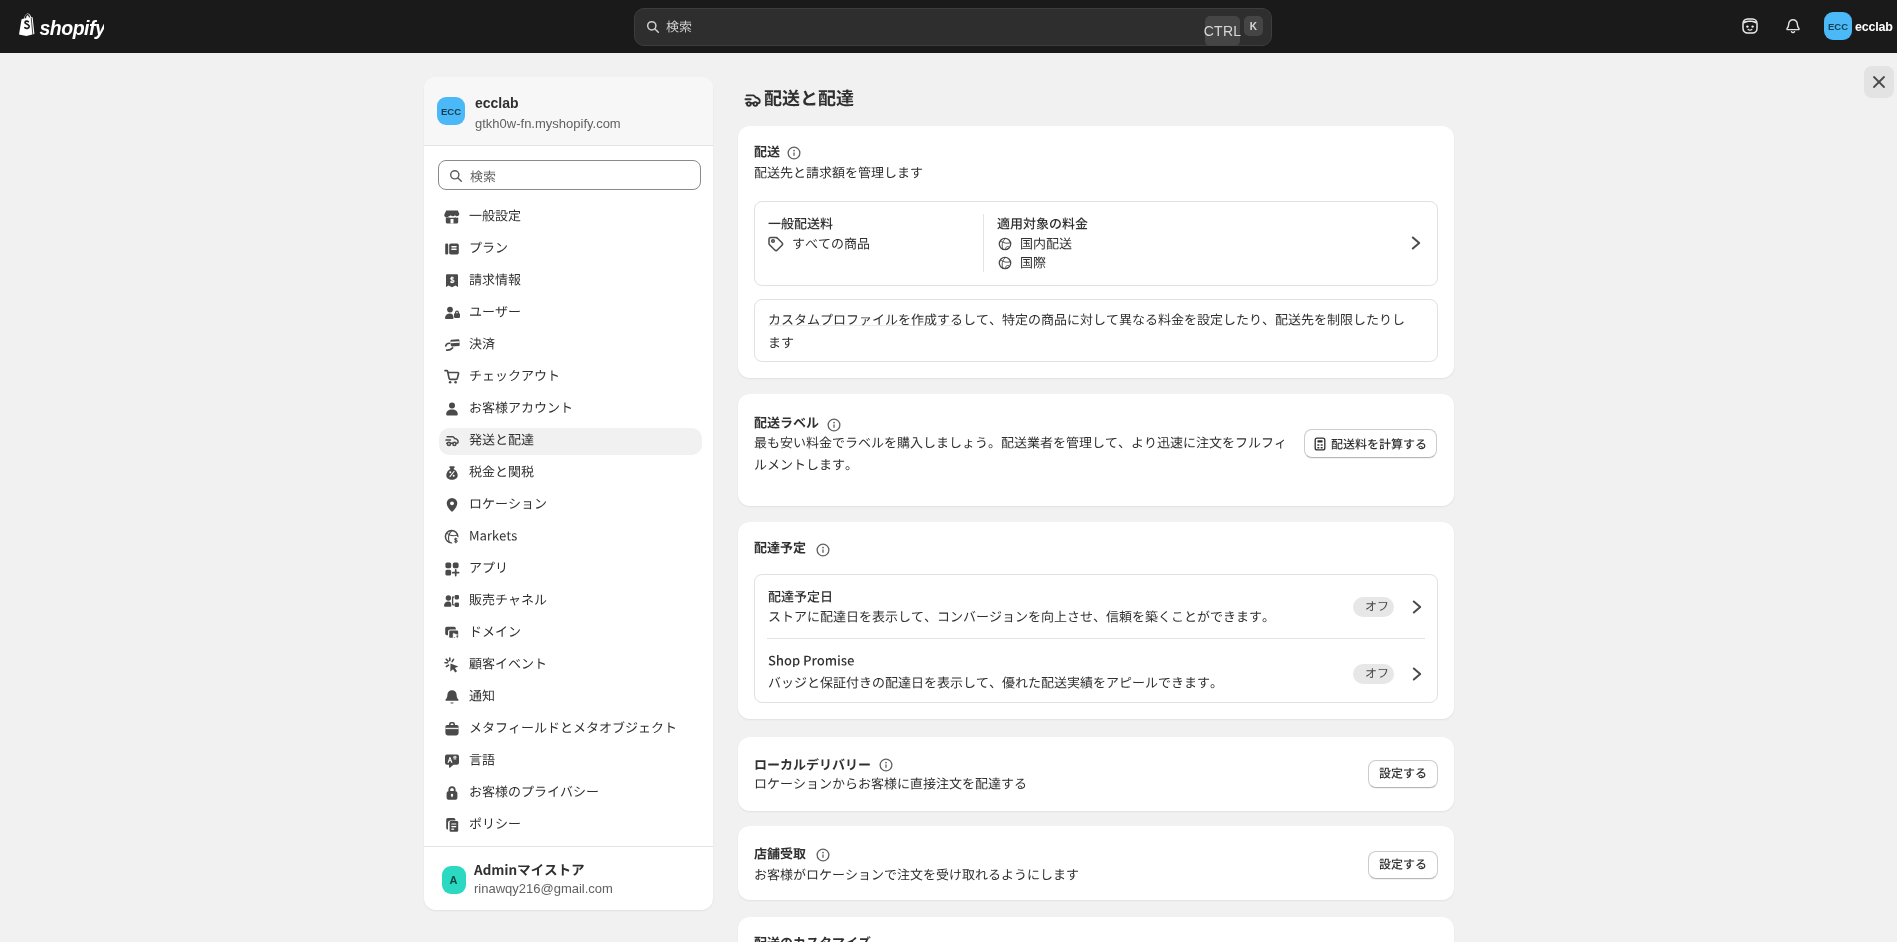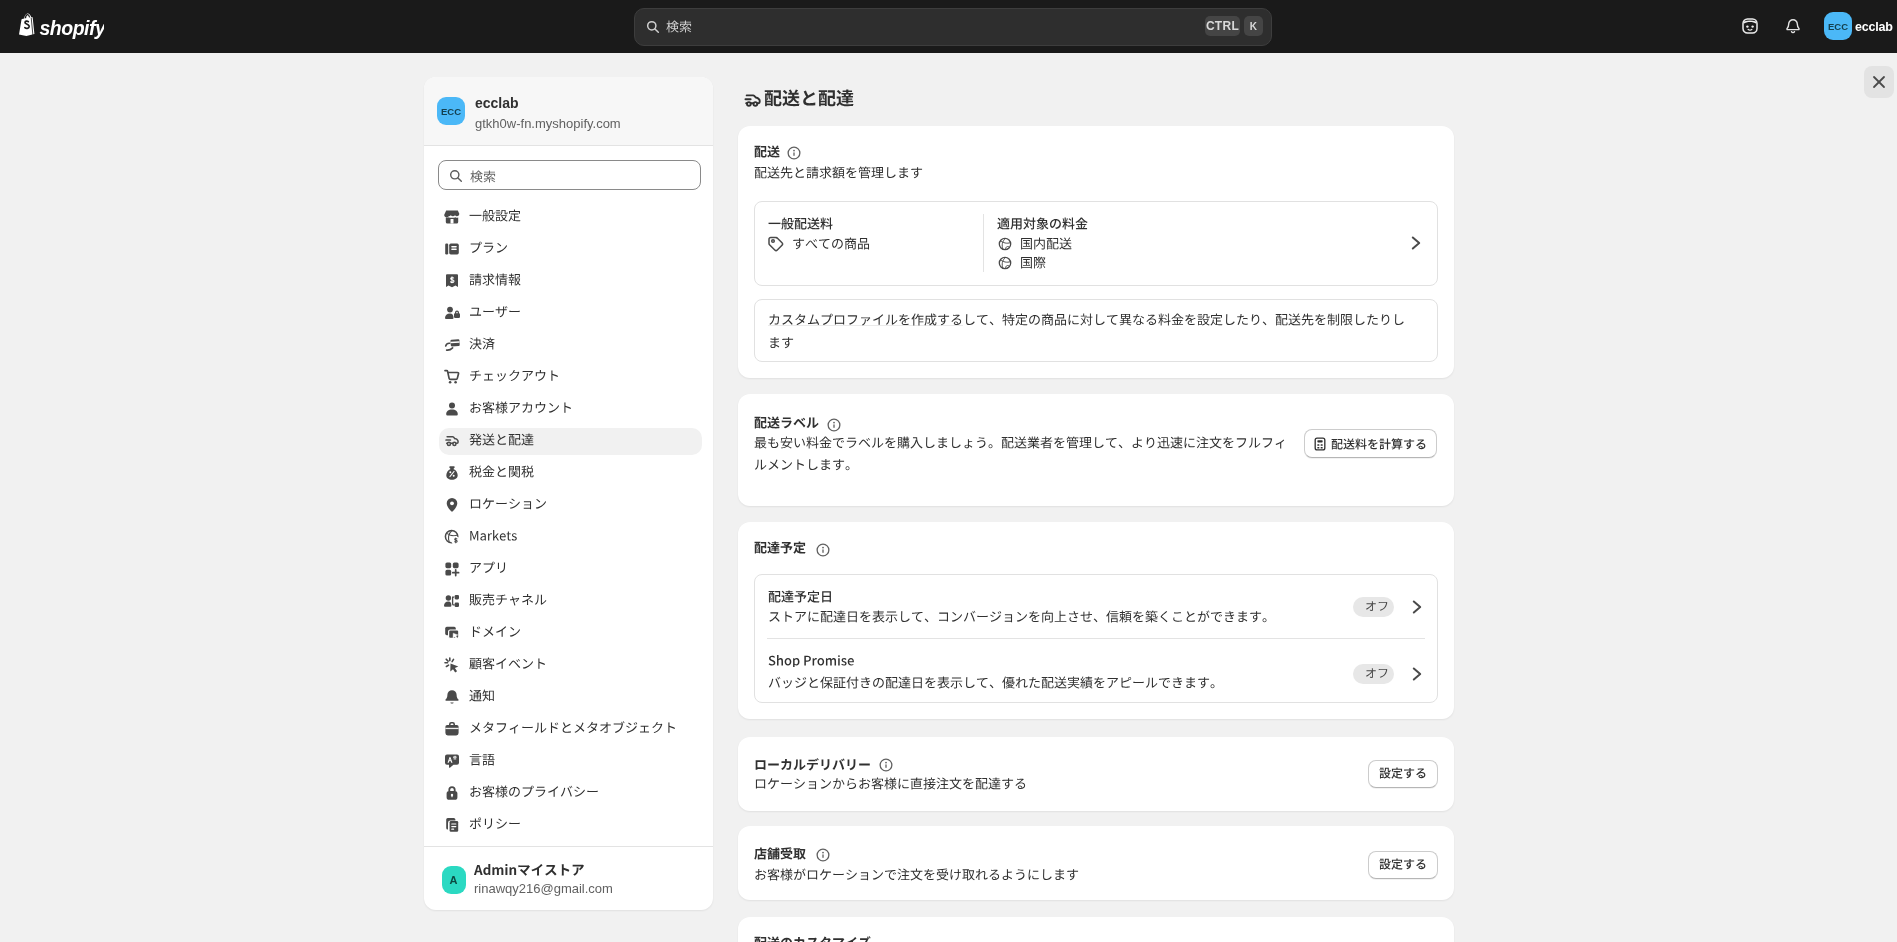--- a/index.html
+++ b/index.html
@@ -15,21 +15,21 @@
 </svg></div>
 <div style="position:absolute;left:634px;top:8px;width:638px;height:38px;background:#2e2e2e;border-radius:10px;border:1px solid #3d3d3d;box-sizing:border-box"></div>
 <div style="position:absolute;left:646px;top:20px;line-height:0"><svg width="14" height="14" viewBox="0 0 15 15" xmlns="http://www.w3.org/2000/svg">
         <circle cx="6.2" cy="6.2" r="4.4" fill="none" stroke="#cfcfcf" stroke-width="1.6"></circle>
         <line x1="9.6" y1="9.6" x2="13.2" y2="13.2" stroke="#cfcfcf" stroke-width="1.6" stroke-linecap="round"></line>
       </svg></div>
 <div style="position:absolute;left:666px;top:20px;width:26px;height:13px;line-height:0"><svg width="26.0" height="13.0" viewBox="0 0 26.0 13.0" fill="#d4d4d4" xmlns="http://www.w3.org/2000/svg">
         <path transform="translate(0.00,11.44) scale(0.013000,-0.013000)" d="M405 447V189H607C582 106 512 28 336 -28C350 -40 371 -69 378 -85C550 -28 630 55 665 145C725 20 810 -39 928 -85C936 -62 955 -37 973 -21C856 18 775 68 717 189H916V447H691V540H852V590C881 571 910 553 939 538C949 558 964 585 979 603C874 648 761 739 690 838H621C571 753 475 663 372 609V626H263V840H193V626H52V555H187C156 418 93 260 30 175C43 158 60 129 69 110C115 174 159 278 193 387V-79H263V393C293 343 328 281 343 248L385 307C368 333 290 446 263 479V555H372V562L386 535C415 550 443 568 470 587V540H622V447ZM659 772C701 714 765 654 833 604H494C562 655 621 716 659 772ZM472 387H622V302C622 285 621 267 620 250H472ZM691 387H847V250H689C690 267 691 283 691 300Z"></path>
         <path transform="translate(13.00,11.44) scale(0.013000,-0.013000)" d="M631 98C719 52 828 -18 879 -67L941 -22C884 28 775 95 689 137ZM290 138C230 79 134 20 44 -17C62 -29 91 -55 104 -69C190 -27 293 42 361 111ZM74 590V401H145V524H408C372 486 321 441 277 406L225 433L175 390C239 357 315 310 365 271L296 228L66 227L70 157L461 166V-82H535V168L821 177C844 158 865 140 881 124L933 170C878 223 767 300 679 351L629 312C666 290 707 262 745 234L411 230C512 293 621 371 708 441L639 478C584 427 506 367 426 312C400 332 367 354 332 375C384 412 444 462 493 509L462 524H857V401H930V590H535V686H922V752H535V841H460V752H76V686H460V590Z"></path>
       </svg></div>
-<div style="position:absolute;left:1205px;top:16px;width:35px;height:20px;background:#454545;border-radius:5px;color:#d9d9d9;font-size:12px;font-weight:bold;display:flex;align-items:center;justify-content:center;letter-spacing:0.3px">CTRL</div>
+<div style="position:absolute;left:1205px;top:16px;width:35px;height:30px;background:#454545;border-radius:5px;color:#d9d9d9;font-size:14px;font-weight:normal;display:flex;align-items:center;justify-content:center;letter-spacing:0.3px">CTRL</div>
 <div style="position:absolute;left:1244px;top:16px;width:19px;height:20px;background:#454545;border-radius:5px;color:#d9d9d9;font-size:10px;font-weight:bold;display:flex;align-items:center;justify-content:center;letter-spacing:0.3px">K</div>
 <div style="position:absolute;left:1742px;top:18px;line-height:0"><svg width="16" height="16" viewBox="0 0 16 16" xmlns="http://www.w3.org/2000/svg">
         <rect x="1" y="1" width="14" height="14" rx="4.5" fill="none" stroke="#ececec" stroke-width="1.5"></rect>
         <path d="M1.8 5.8 C4.5 3.4 11.5 3.4 14.2 5.8 L14.2 3.4 Q8 1.4 1.8 3.4 Z" fill="#ececec"></path>
         <circle cx="5.4" cy="8.6" r="1.2" fill="#ececec"></circle>
         <circle cx="10.6" cy="8.6" r="1.2" fill="#ececec"></circle>
         <path d="M6.2 11.4 a2.4 1.6 0 0 0 3.6 0" fill="none" stroke="#ececec" stroke-width="1.3" stroke-linecap="round"></path>
       </svg></div>
 <div style="position:absolute;left:1785px;top:18px;line-height:0"><svg width="16" height="16" viewBox="0 0 16 16" xmlns="http://www.w3.org/2000/svg">
         <path d="M8 1.8 a4.3 4.3 0 0 1 4.3 4.3 c0 2.6 0.9 3.6 1.6 4.3 a0.7 0.7 0 0 1 -0.5 1.2 H2.6 a0.7 0.7 0 0 1 -0.5 -1.2 c0.7-0.7 1.6-1.7 1.6-4.3 A4.3 4.3 0 0 1 8 1.8 Z" fill="none" stroke="#e3e3e3" stroke-width="1.4" stroke-linejoin="round"></path>

